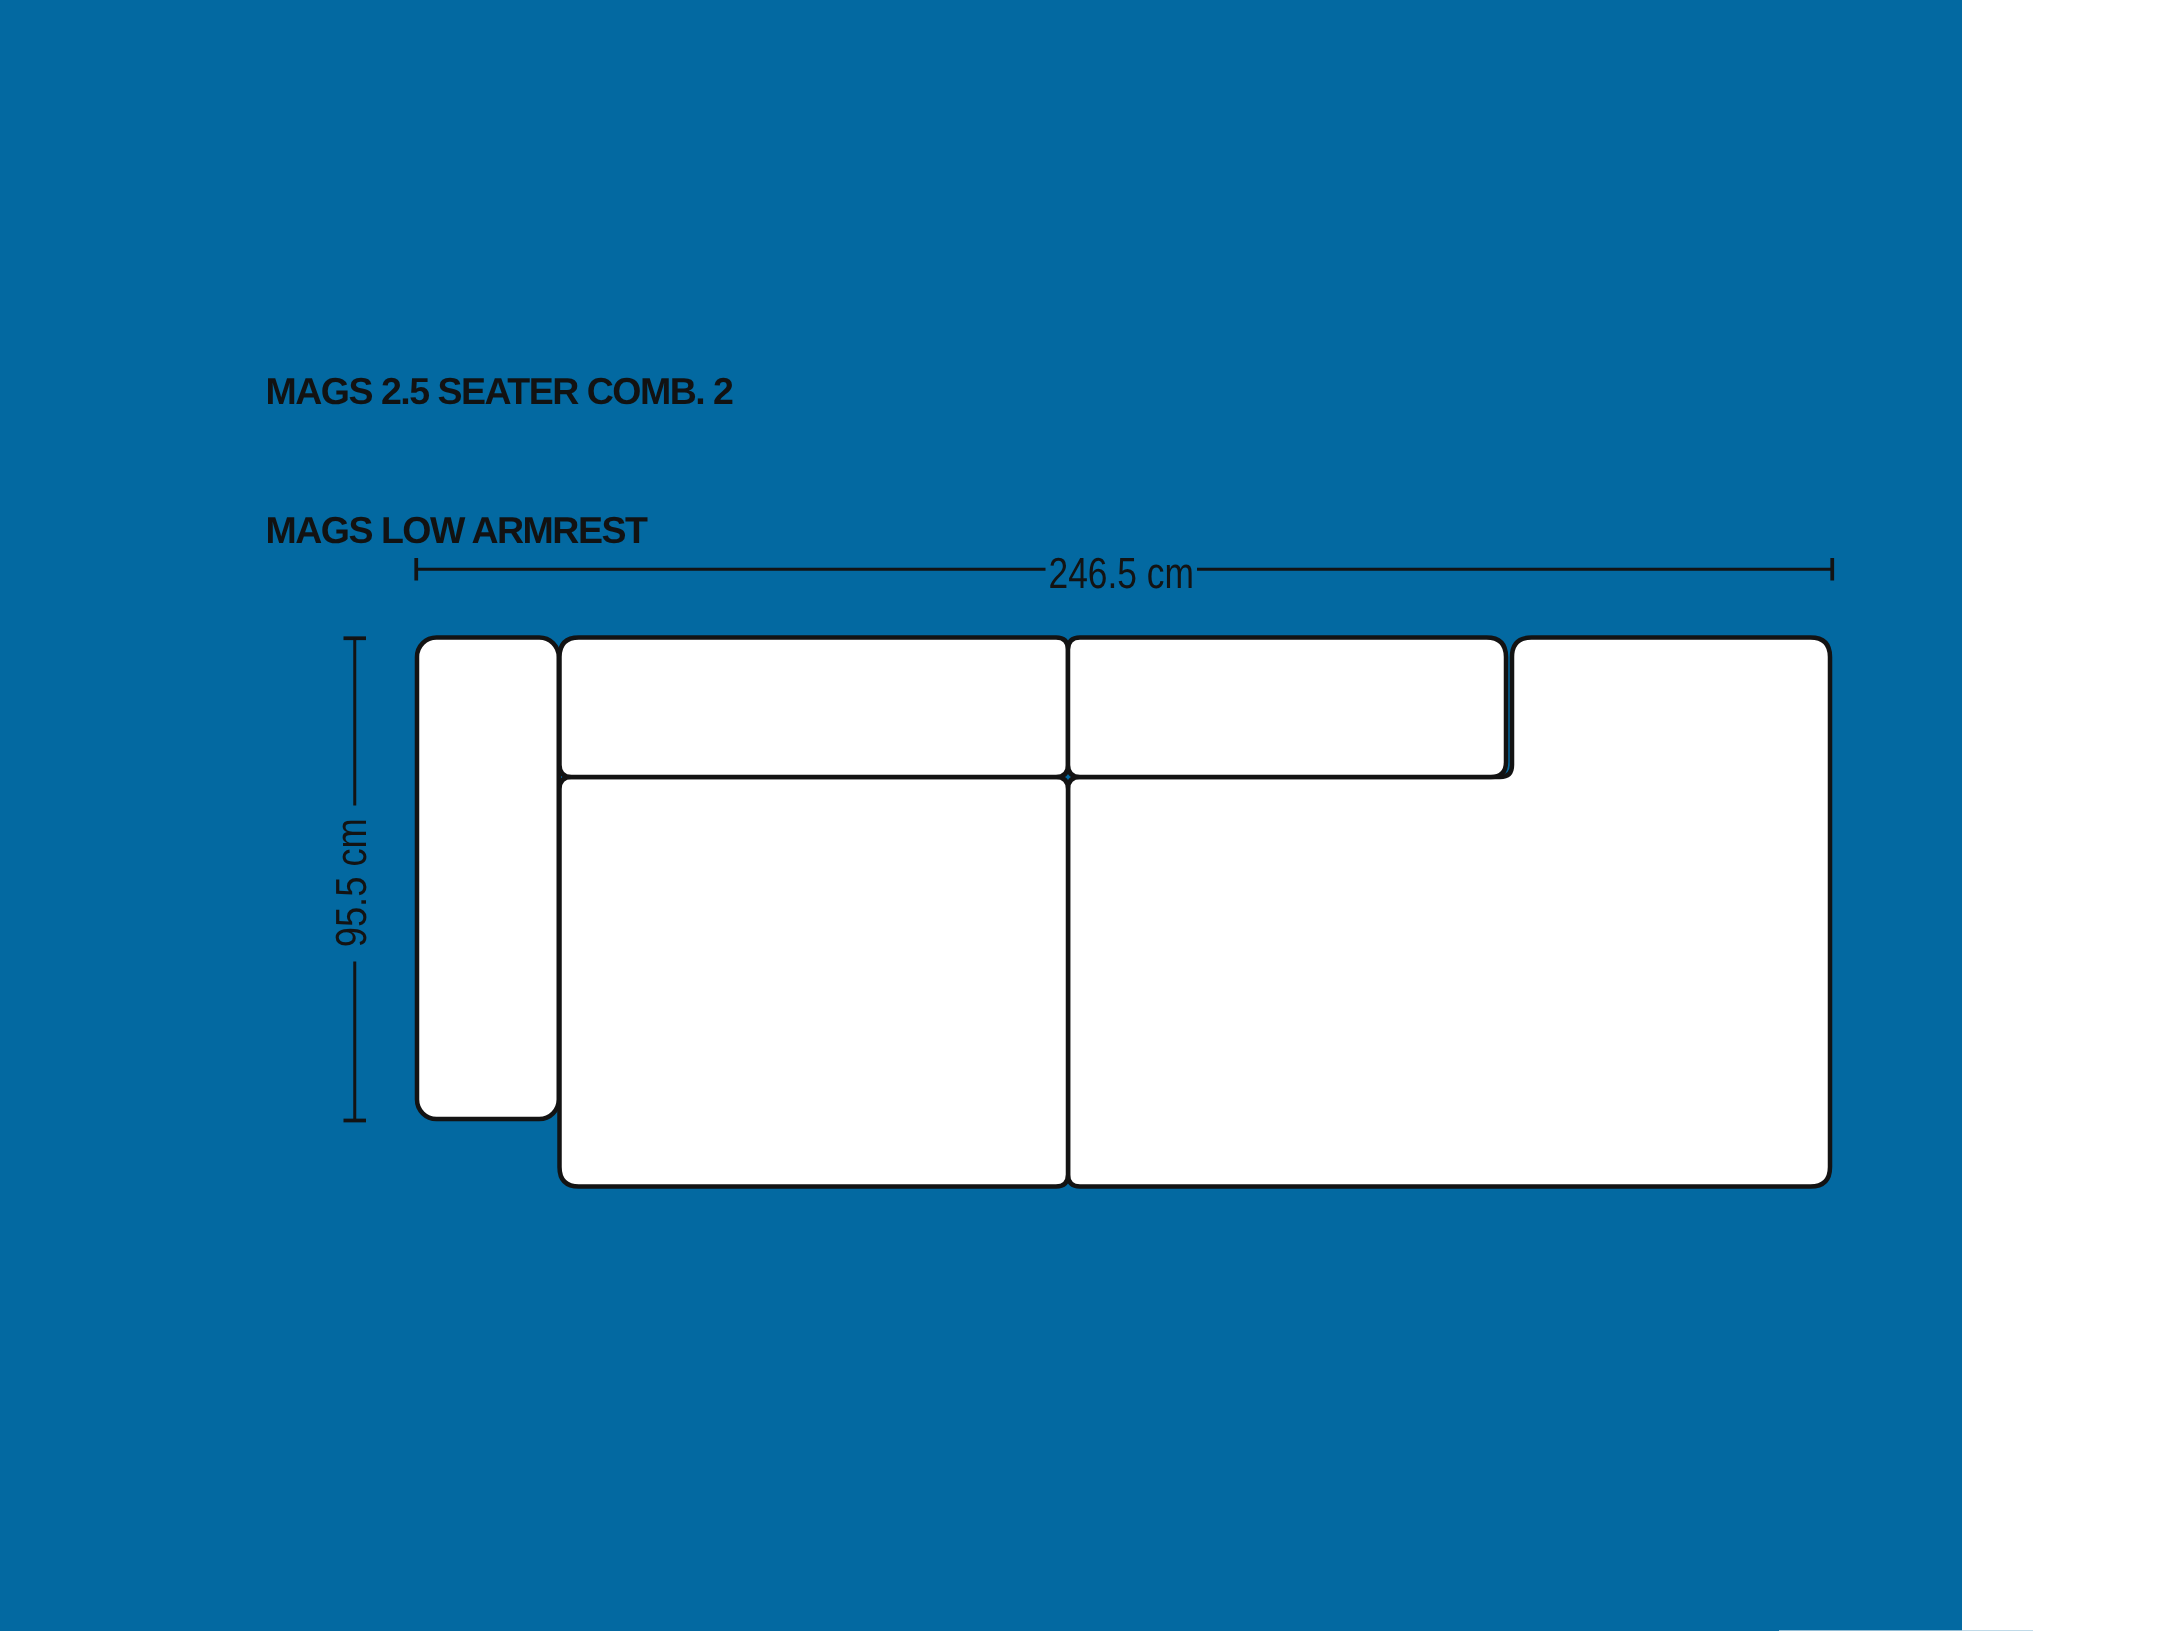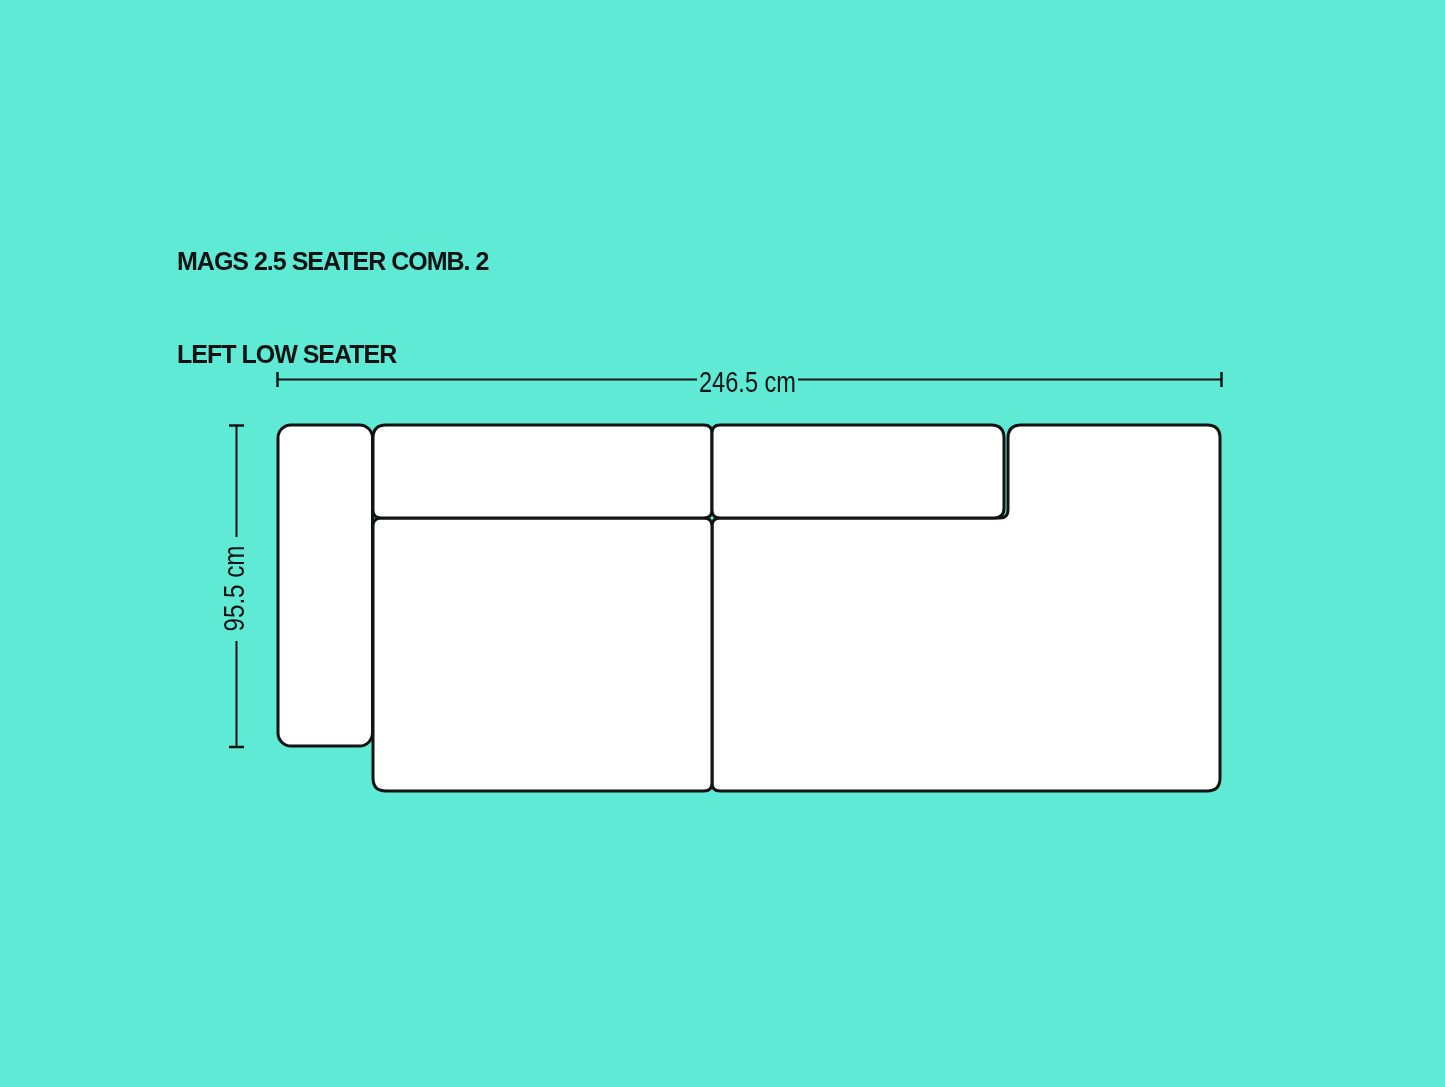--- a/index.html
+++ b/index.html
@@ -2,23 +2,23 @@
 <html><head>
 <meta charset="utf-8">
 <style>
   html, body {
     margin: 0;
     padding: 0;
     background: #ffffff;
   }
   .canvas {
     position: relative;
-    width: 1445px;
+    width: 1308px;
     height: 1087px;
-    background: #5eead4;
+    background: #0369a1;
     overflow: hidden;
     font-family: "Liberation Sans", sans-serif;
   }
   .product-title {
     position: absolute;
     left: 177px;
     top: 184px;
     font-size: 25px;
     line-height: 31px;
     font-weight: bold;
@@ -52,21 +52,21 @@
     font-weight: 400;
   }
 </style>
 </head>
 <body>
 
 <div class="canvas">
 
   <div class="product-title">
     <div>MAGS 2.5 SEATER COMB. 2</div>
-    <div>LEFT LOW SEATER</div>
+    <div>MAGS LOW ARMREST</div>
   </div>
 
   <svg class="diagram-svg" width="1445" height="1087" viewBox="0 0 1445 1087">
 
     <g>
       <line class="dim-tick" x1="277.5" y1="372" x2="277.5" y2="387"></line>
       <line class="dim-line" x1="277.5" y1="379.5" x2="697" y2="379.5"></line>
       <text class="dim-text" x="747.5" y="392" text-anchor="middle" textLength="97" lengthAdjust="spacingAndGlyphs">246.5 cm</text>
       <line class="dim-line" x1="798" y1="379.5" x2="1221.5" y2="379.5"></line>
       <line class="dim-tick" x1="1221.5" y1="372" x2="1221.5" y2="387"></line>

